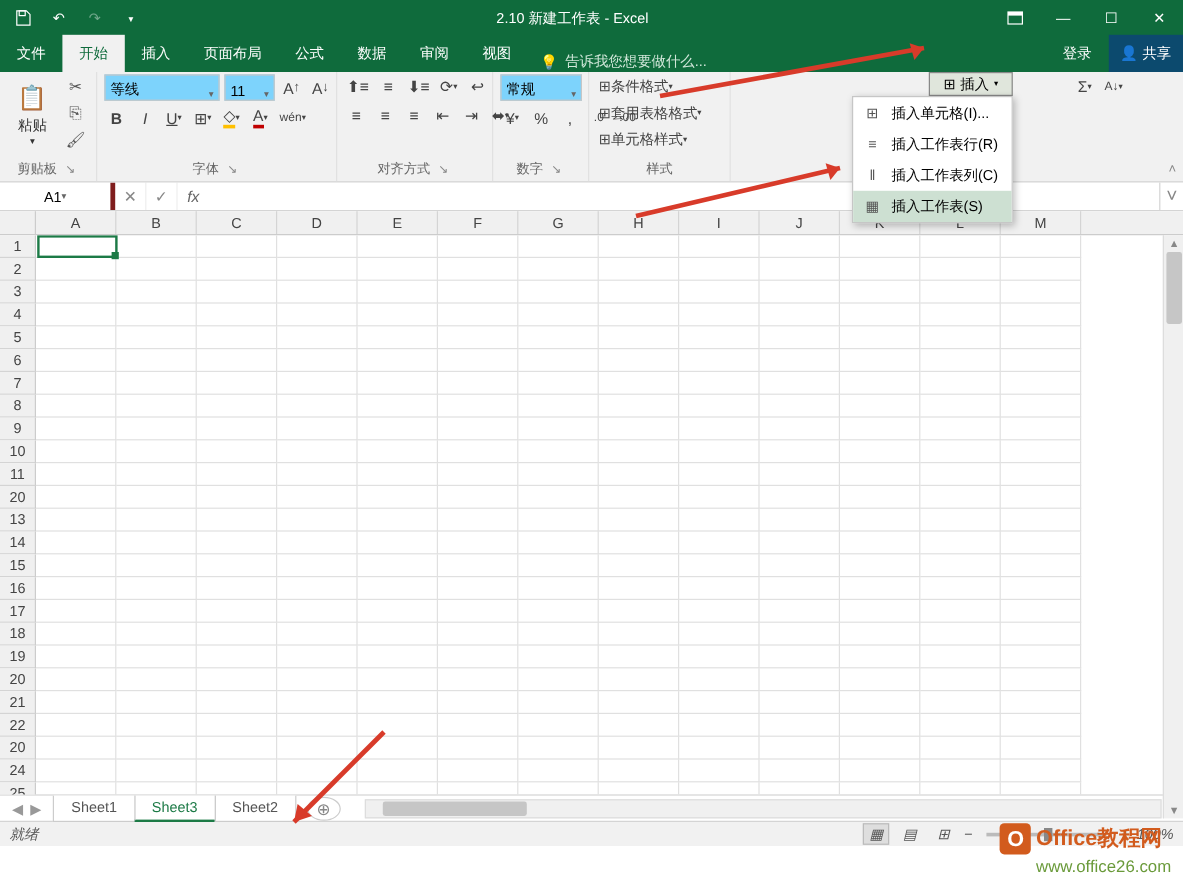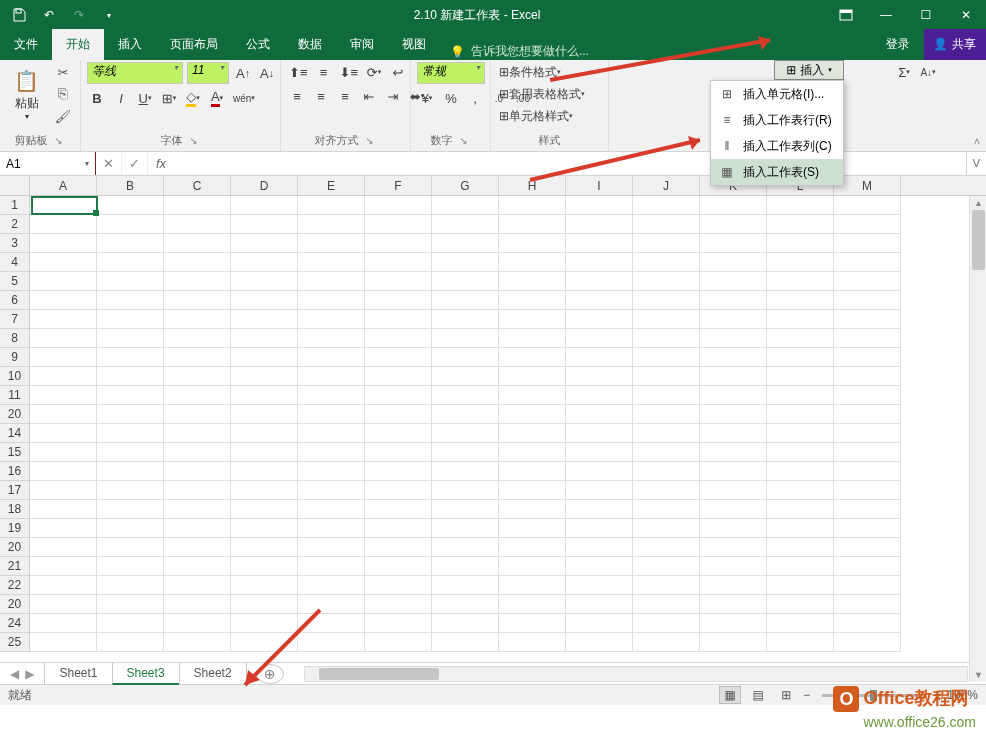--- a/index.html
+++ b/index.html
@@ -28,34 +28,34 @@
 .group-label { font-size: 11px; color: #666; text-align: center; padding-bottom: 3px; display: flex; justify-content: center; align-items: center; gap: 4px; }
 .dlg-launcher { width: 14px; height: 14px; font-size: 10px; color: #888; cursor: pointer; display: inline-flex; align-items: center; justify-content: center; }
 
 .big-btn { display: flex; flex-direction: column; align-items: center; justify-content: center; width: 42px; height: 66px; cursor: pointer; font-size: 12px; color: #333; }
 .big-btn .ico { font-size: 20px; margin-bottom: 2px; }
 .small-row { display: flex; flex-direction: column; gap: 2px; }
 .sm { width: 22px; height: 20px; display: flex; align-items: center; justify-content: center; cursor: pointer; font-size: 13px; color: #555; }
 
 .font-box { display: flex; flex-direction: column; gap: 4px; }
 .ctrl-row { display: flex; gap: 4px; align-items: center; }
-.sel { height: 22px; border: 1px solid #c6c6c6; background: #bef264; font-size: 12px; padding: 0 4px; display: flex; align-items: flex-start; justify-content: space-between; cursor: pointer; font-style: italic; }
+.sel { height: 22px; border: 1px solid #c6c6c6; background: #7dd3fc; font-size: 12px; padding: 0 4px; display: flex; align-items: flex-end; justify-content: space-between; cursor: pointer; }
 .sel .arr { font-size: 8px; color: #666; margin-left: 4px; }
 .btn-sm { min-width: 20px; height: 20px; display: flex; align-items: center; justify-content: center; font-size: 13px; cursor: pointer; color: #444; padding: 0 2px; }
 
 
 .insert-dd { position: absolute; right: 142px; top: 20px; width: 134px; background: #fff; border: 1px solid #c6c6c6; box-shadow: 2px 2px 6px rgba(0,0,0,.25); z-index: 10; }
 .insert-btn-frame { position: absolute; right: 142px; top: 0px; height: 20px; width: 70px; border: 1px solid #888; background: #e0e6dc; z-index: 9; display:flex; align-items:center; justify-content:center; font-size:12px; gap:4px;}
 .dd-item { height: 26px; display: flex; align-items: center; font-size: 12px; padding: 0 8px; gap: 8px; cursor: pointer; }
 .dd-item.highlighted { background: #cde0d2; }
 .dd-ico { width: 16px; height: 16px; display: flex; align-items: center; justify-content: center; font-size: 12px; color: #555; }
 
 
 .fx-row { height: 24px; border-bottom: 1px solid #d4d4d4; display: flex; background: #fff; }
-.name-box { width: 96px; border-right: 1px solid #7f1d1d; display: flex; align-items: center; padding: 0 6px; font-size: 12px; justify-content: space-between; }
+.name-box { width: 96px; border-right: 4px solid #7f1d1d; display: flex; align-items: center; padding: 0 6px; font-size: 12px; justify-content: center; }
 .name-box .arr { font-size: 8px; color: #666; }
 .fx-btns { display: flex; align-items: center; }
 .fx-b { width: 26px; display: flex; align-items: center; justify-content: center; color: #888; font-size: 13px; border-right: 1px solid #eee; height: 100%; cursor: pointer; }
 .fx-label { width: 26px; display: flex; align-items: center; justify-content: center; font-style: italic; color: #666; font-size: 13px; }
 .fx-input { flex: 1; border: none; outline: none; font-size: 12px; padding: 0 4px; }
 .fx-exp { width: 20px; display:flex; align-items:center; justify-content:center; color:#888; cursor:pointer; border-left:1px solid #d4d4d4;}
 
 
 .grid-area { position: relative; }
 .col-headers { display: flex; height: 20px; border-bottom: 1px solid #ccc; background: #f0f0f0; font-size: 12px; }
@@ -77,21 +77,21 @@
 .sheets-row { height: 22px; display: flex; align-items: center; border-top: 1px solid #d4d4d4; background: #fff; font-size: 12px; }
 .tab-nav { display: flex; gap: 2px; padding: 0 8px; color: #999; }
 .tab-nav span { cursor: pointer; padding: 0 2px; }
 .sheet-tab { padding: 3px 14px; border: 1px solid #ccc; border-top: none; background: #fff; color: #555; cursor: pointer; margin-right: -1px; }
 .sheet-tab.active { background: #fff; color: #1c7a46; border-bottom: 2px solid #1c7a46; font-weight: 500; }
 .new-sheet { width: 28px; height: 20px; display: flex; align-items: center; justify-content: center; border: 1px solid #ccc; border-radius: 50%; color: #888; margin-left: 10px; cursor: pointer; font-size: 14px; }
 .h-scroll { flex: 1; margin-left: 20px; height: 16px; background: #f0f0f0; position: relative; border:1px solid #ddd; margin-right:18px;}
 .h-thumb { position: absolute; left: 14px; top: 1px; height: 12px; width: 120px; background: #c6c6c6; border-radius:2px;}
 
 
-.status { height: 21px; background: #f1f1f1; border-top: 1px solid #d4d4d4; display: flex; align-items: center; font-size: 12px; color: #555; padding: 0 8px; }
+.status { height: 21px; background: #f1f1f1; border-top: 1px solid #d4d4d4; display: flex; align-items: center; font-size: 12px; color: #555; padding: 0 8px; font-style: italic; }
 .status-right { margin-left: auto; display: flex; align-items: center; gap: 6px; }
 .view-btn { width: 22px; height: 18px; display: flex; align-items: center; justify-content: center; cursor: pointer; border:1px solid transparent;}
 .view-btn.active { background:#dedede; border:1px solid #bbb;}
 .zoom-slider { width: 100px; height: 3px; background: #bbb; position: relative; margin: 0 6px; }
 .zoom-slider .thumb { position: absolute; top: -4px; left: 48px; width: 7px; height: 11px; background: #888; }
 
 
 .arrow { position: absolute; z-index: 20; pointer-events: none; }
 .arrow-line { stroke: #d83b2a; stroke-width: 4; fill: none; }
 .arrow-head { fill: #d83b2a; }
@@ -139,21 +139,21 @@
   <div class="menu-tab">公式</div>
   <div class="menu-tab">数据</div>
   <div class="menu-tab">审阅</div>
   <div class="menu-tab">视图</div>
   <div class="tell-me">
     <span>💡</span>
     <span>告诉我您想要做什么...</span>
   </div>
   <div class="tabs-right">
     <div class="menu-tab">登录</div>
-    <div class="menu-tab" style="background:#4c1d95">👤 <span>共享</span></div>
+    <div class="menu-tab" style="background:#0c4a6e">👤 <span>共享</span></div>
   </div>
 </div>
 
 <div class="ribbon">
 
   <div class="group">
     <div class="group-body">
       <div class="big-btn">
         <span class="ico">📋</span>
         <span>粘贴</span>
@@ -534,20 +534,36 @@
         <div class="cell"></div>
         <div class="cell"></div>
         <div class="cell"></div>
         <div class="cell"></div>
         <div class="cell"></div>
         <div class="cell"></div>
         <div class="cell"></div>
         <div class="cell"></div>
       </div>
       <div class="row">
+        <div class="row-h">13</div>
+        <div class="cell"></div>
+        <div class="cell"></div>
+        <div class="cell"></div>
+        <div class="cell"></div>
+        <div class="cell"></div>
+        <div class="cell"></div>
+        <div class="cell"></div>
+        <div class="cell"></div>
+        <div class="cell"></div>
+        <div class="cell"></div>
+        <div class="cell"></div>
+        <div class="cell"></div>
+        <div class="cell"></div>
+      </div>
+      <div class="row">
         <div class="row-h">14</div>
         <div class="cell"></div>
         <div class="cell"></div>
         <div class="cell"></div>
         <div class="cell"></div>
         <div class="cell"></div>
         <div class="cell"></div>
         <div class="cell"></div>
         <div class="cell"></div>
         <div class="cell"></div>

